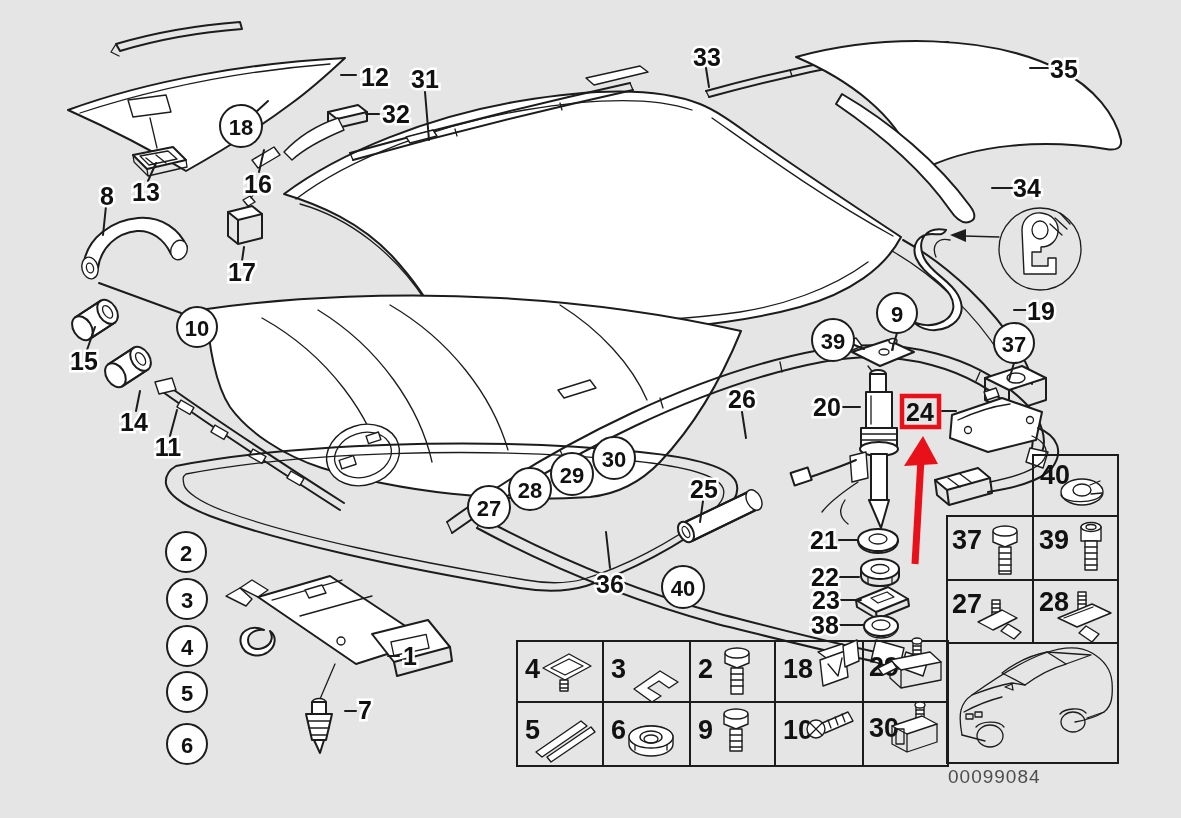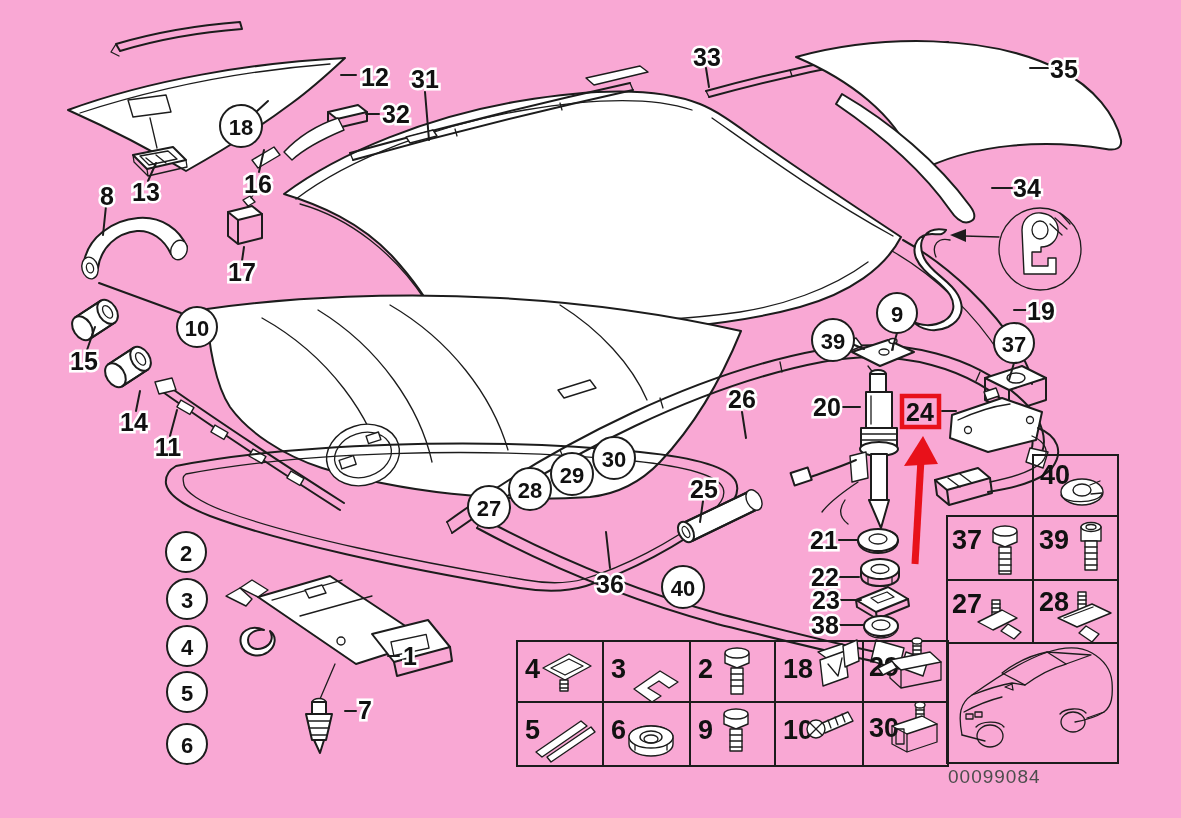--- a/index.html
+++ b/index.html
@@ -1,16 +1,16 @@
 <!DOCTYPE html>
 <html><head>
 <meta charset="utf-8">
 <style>
   html,body{margin:0;padding:0;background:#fff;}
-  .stage{position:relative;width:1181px;height:818px;background:#f9a8d4;overflow:hidden;
+  .stage{position:relative;width:1181px;height:818px;background:#e5e5e5;overflow:hidden;
          font-family:"Liberation Sans",sans-serif;}
   svg{position:absolute;left:0;top:0;}
   .ln{fill:none;stroke:#1c1c1c;stroke-width:2;stroke-linecap:round;stroke-linejoin:round;}
   .lnt{fill:none;stroke:#1c1c1c;stroke-width:1.3;stroke-linecap:round;stroke-linejoin:round;}
   .fw{fill:#ffffff;stroke:#1c1c1c;stroke-width:2;stroke-linejoin:round;}
   .fwt{fill:#ffffff;stroke:#1c1c1c;stroke-width:1.4;stroke-linejoin:round;}
   .pn{font:bold 25px "Liberation Sans",sans-serif;fill:#111;text-anchor:middle;
       dominant-baseline:central;paint-order:stroke;stroke:#fff;stroke-width:5px;}
   .cn{font:bold 22px "Liberation Sans",sans-serif;fill:#111;text-anchor:middle;
       dominant-baseline:central;}

